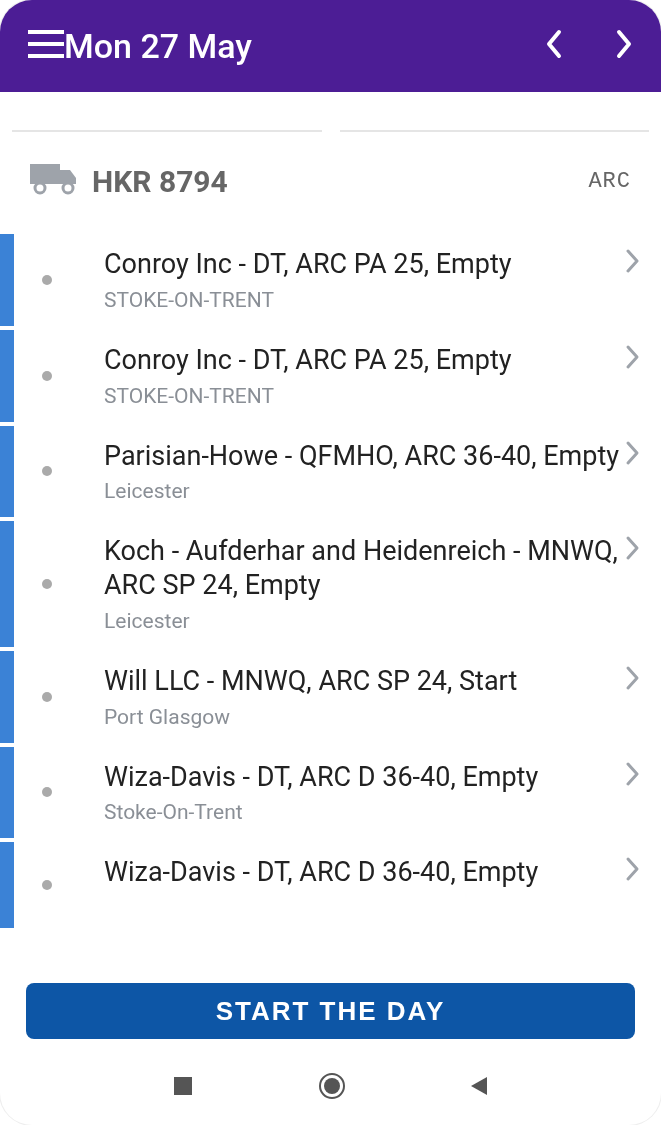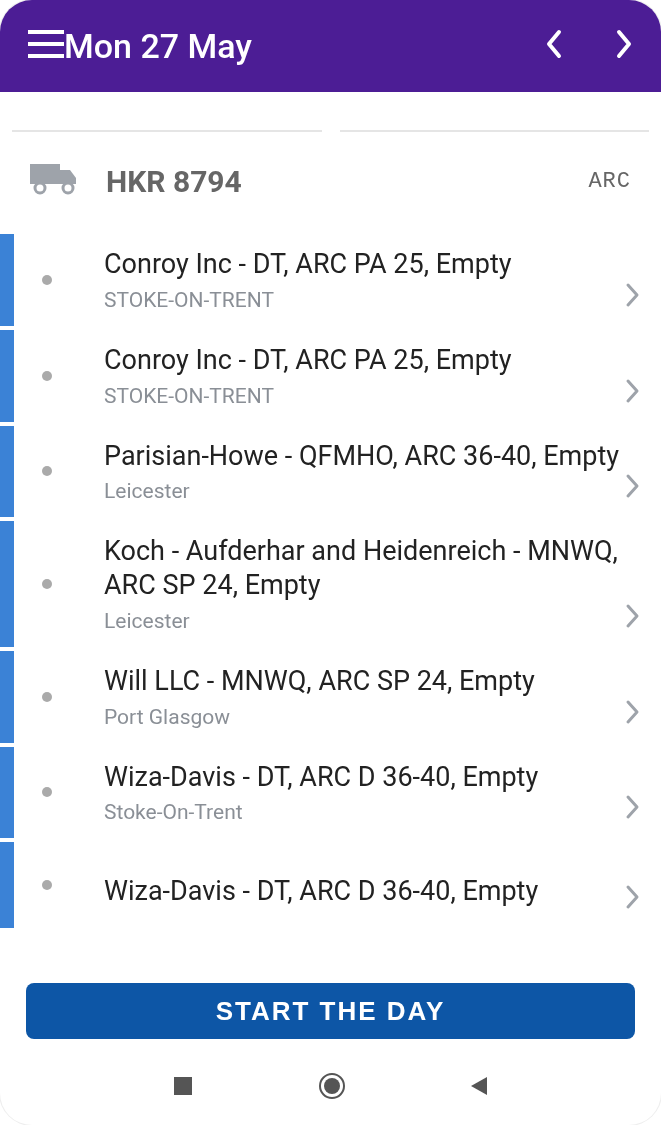--- a/index.html
+++ b/index.html
@@ -27,35 +27,35 @@
     padding: 0 12px;
     margin-bottom: 30px;
   }
   .start-divider .line { flex: 1; height: 2px; background: #e5e5e5; }
   .start-divider .label { color: #5e6670; font-size: 28px; font-weight: 400; }
 
   .vehicle-row {
     display: flex;
     align-items: center;
     padding: 0 30px 0 30px;
-    gap: 28px;
+    gap: 14px;
     margin-bottom: 34px;
   }
   .vehicle-row .reg { font-size: 30px; font-weight: 700; color: #666; flex: 1; }
   .vehicle-row .code { font-size: 22px; color: #666; font-weight: 500; letter-spacing: 1px; font-family: Liberation Mono, monospace; }
 
   .jobs {
     flex: 1;
     overflow: hidden;
     position: relative;
   }
   .job {
     position: relative;
     display: flex;
-    align-items: flex-end;
+    align-items: flex-start;
     padding: 14px 20px 14px 54px;
     border-left: 14px solid #3b82d6;
     margin-left: 0;
     margin-bottom: 4px;
     min-height: 86px;
     cursor: pointer;
   }
   .job .bullet {
     width: 10px; height: 10px; border-radius: 50%; background: #aaa;
     position: absolute; left: 28px; top: 50%; transform: translateY(-50%);
@@ -187,21 +187,21 @@
     <span class="chev">
       <svg width="16" height="26" viewBox="0 0 16 26">
           <polyline points="3,3 12,13 3,23" fill="none" stroke="#9ea3aa" stroke-width="3" stroke-linecap="round" stroke-linejoin="round"></polyline>
         </svg>
     </span>
   </div>
 
   <div class="job">
     <span class="bullet"></span>
     <div class="text">
-      <div class="title">Will LLC - MNWQ, ARC SP 24, Empty</div>
+      <div class="title">Will LLC - MNWQ, ARC SP 24, Start</div>
       <div class="sub">Port Glasgow</div>
     </div>
     <span class="chev">
       <svg width="16" height="26" viewBox="0 0 16 26">
           <polyline points="3,3 12,13 3,23" fill="none" stroke="#9ea3aa" stroke-width="3" stroke-linecap="round" stroke-linejoin="round"></polyline>
         </svg>
     </span>
   </div>
 
   <div class="job">

